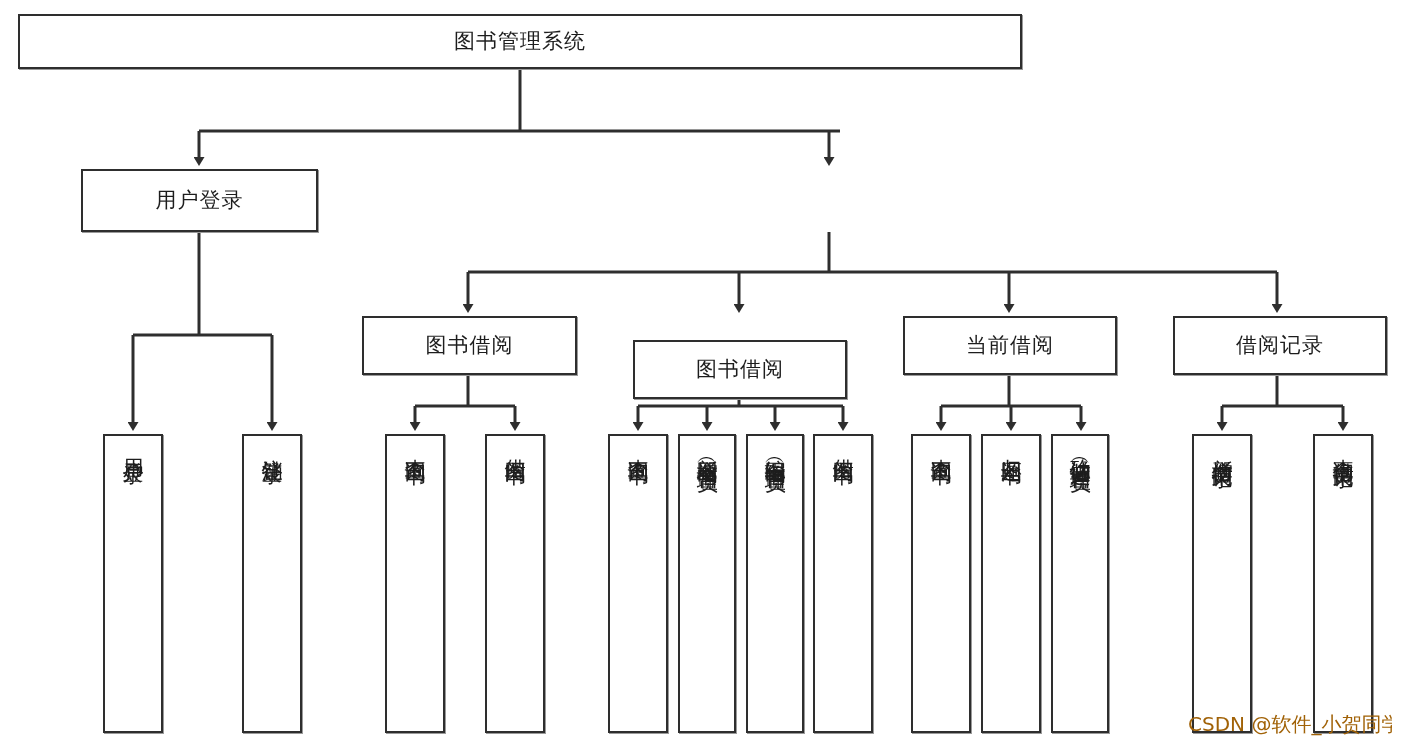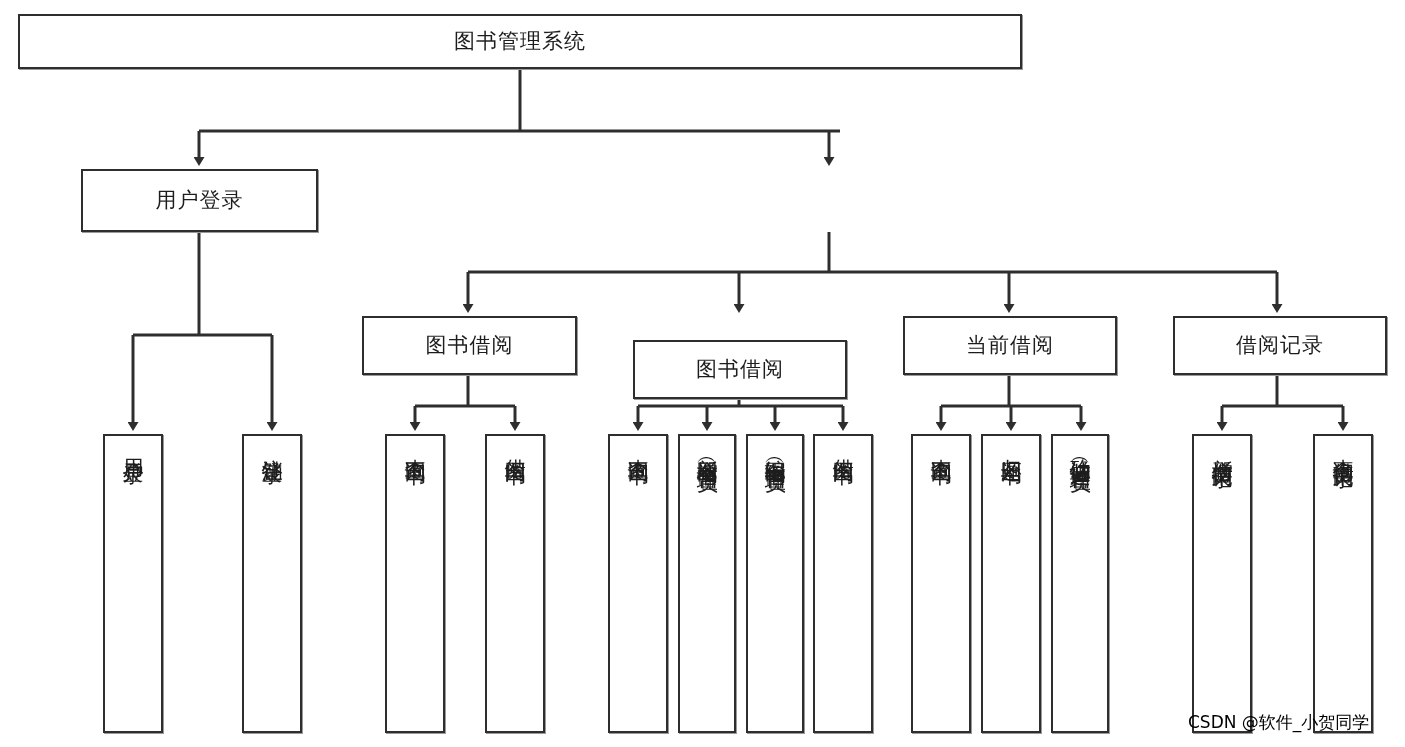--- a/index.html
+++ b/index.html
@@ -53,22 +53,22 @@
   .node.vertical .vtext {
     writing-mode: vertical-rl;
     text-orientation: upright;
     white-space: nowrap;
     display: block;
   }
   .watermark {
     position: absolute;
     left: 1188px;
     top: 711px;
-    font-size: 17px;
-    color: #000000;
+    font-size: 20px;
+    color: #a16207;
     white-space: nowrap;
     z-index: 3;
     font-family: "DejaVu Sans", "Liberation Sans", sans-serif;
   }
 </style>
 </head>
 <body>
 
 <div id="canvas">
 

